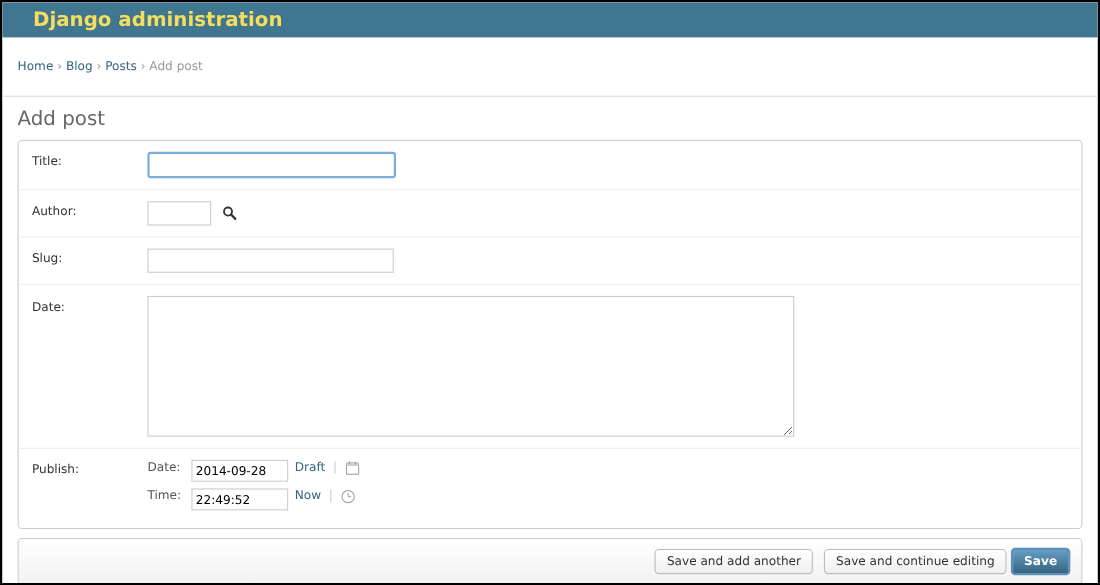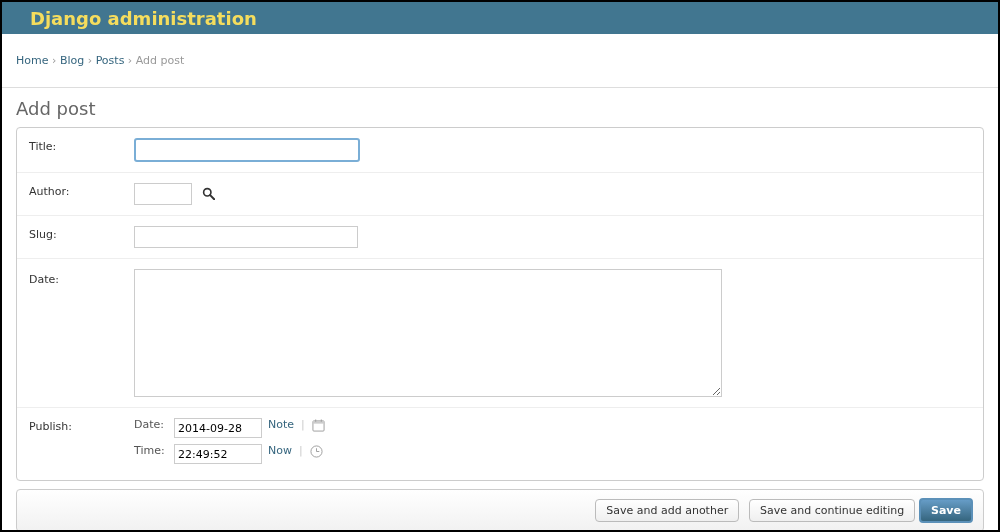--- a/index.html
+++ b/index.html
@@ -89,21 +89,21 @@
       <label>Date:</label>
       <textarea class="vLargeTextField" style=""></textarea>
     </div>
 
     <div class="form-row">
       <label>Publish:</label>
       <div class="datetime">
         <div class="dt-line">
           <span class="dt-label">Date:</span>
           <input type="text" class="vDateField" value="2014-09-28" style="">
-          <a href="#" class="dt-link">Note</a>
+          <a href="#" class="dt-link">Draft</a>
           <span class="sep">|</span>
           <span class="dt-icon">
             <svg width="13" height="13" viewBox="0 0 14 14">
                 <rect x="1" y="2" width="12" height="11" rx="1" fill="none" stroke="#999" stroke-width="1"></rect>
                 <rect x="1" y="2" width="12" height="3" fill="#ccc"></rect>
                 <line x1="4" y1="0.5" x2="4" y2="3" stroke="#999"></line>
                 <line x1="10" y1="0.5" x2="10" y2="3" stroke="#999"></line>
               </svg>
           </span>
         </div>

